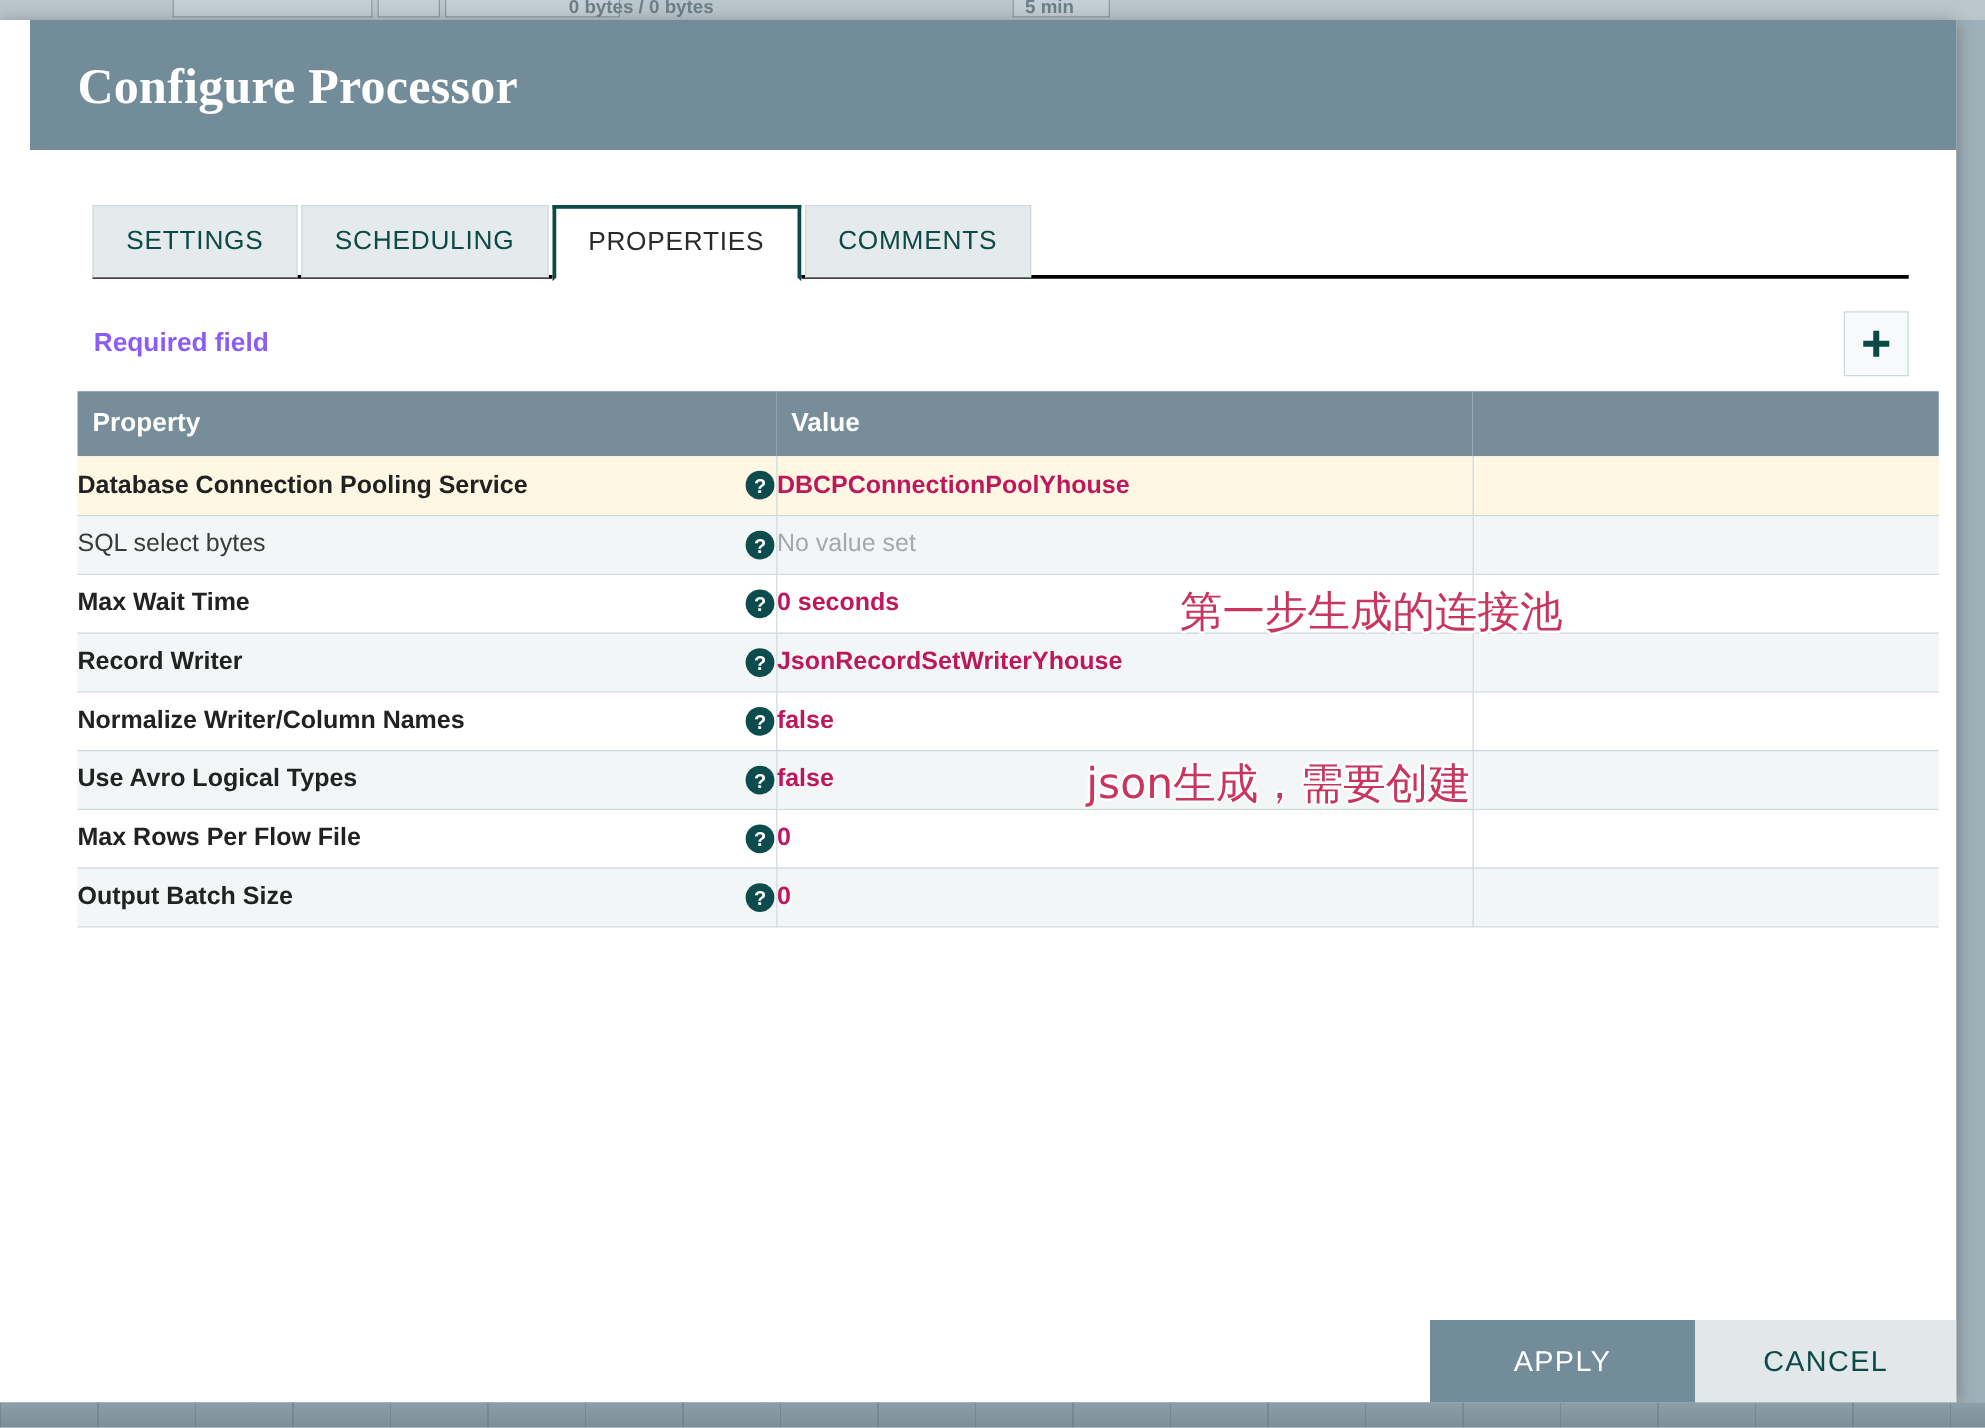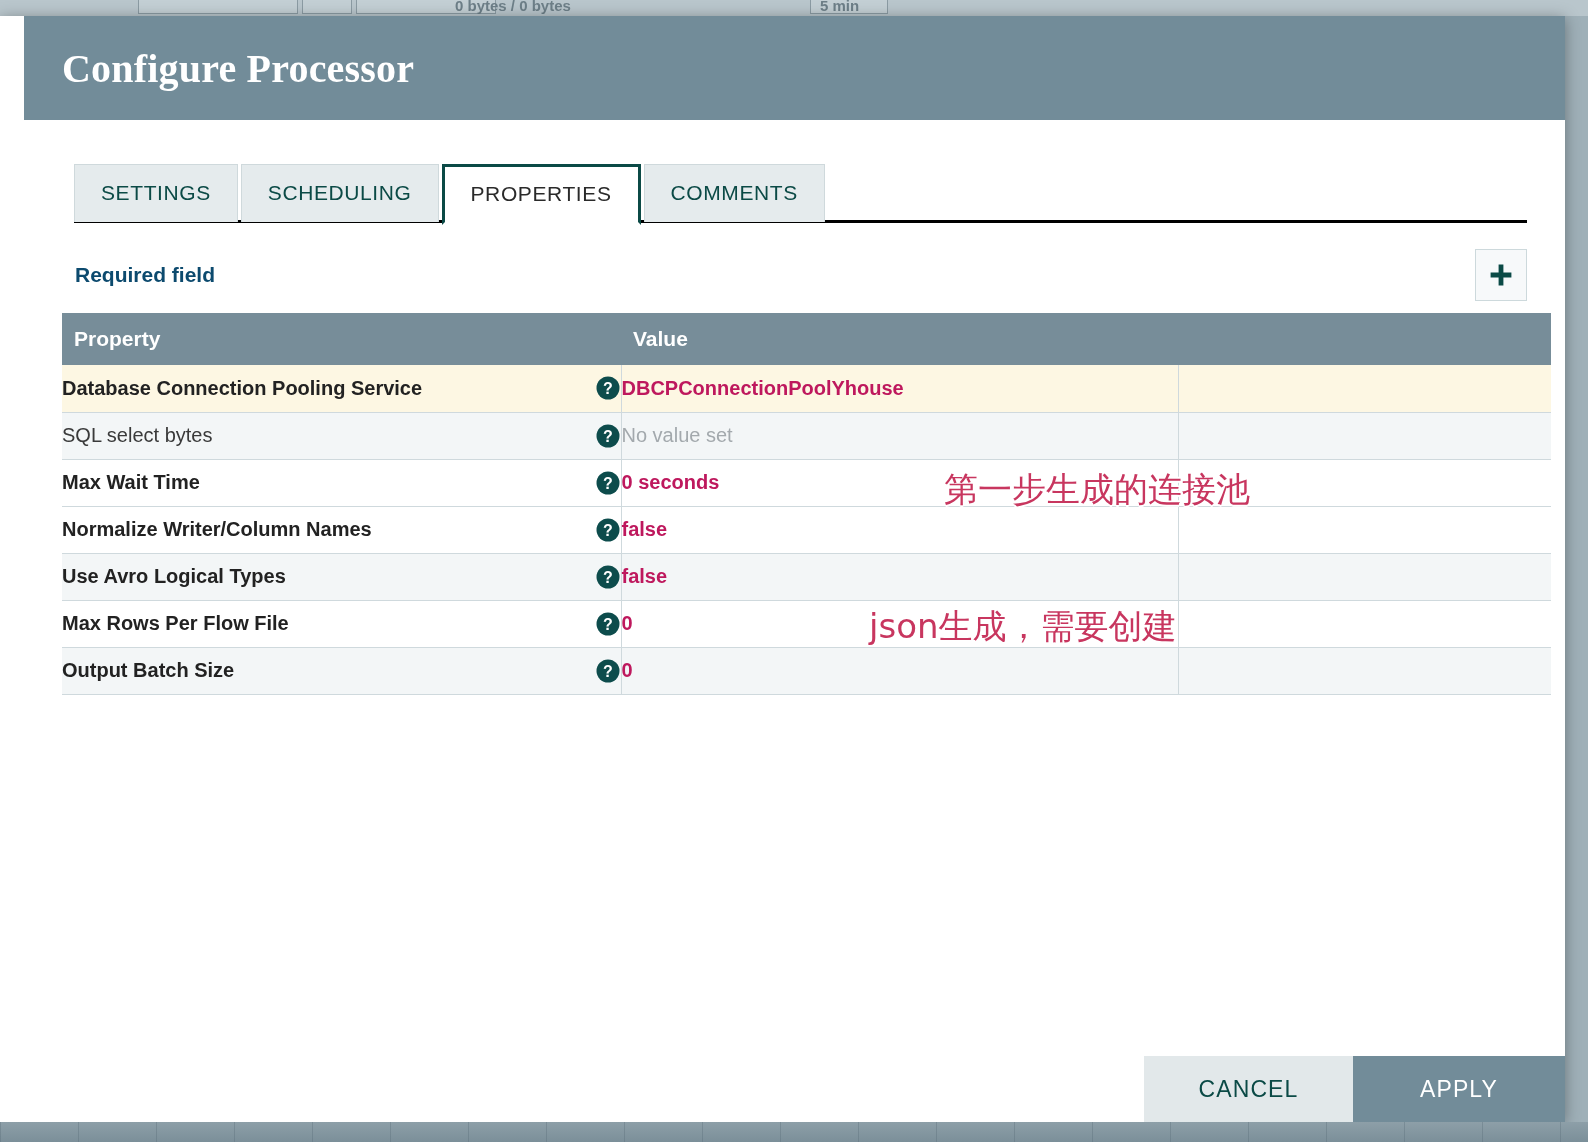--- a/index.html
+++ b/index.html
@@ -129,21 +129,21 @@
   #subhead {
     display: flex;
     align-items: center;
     justify-content: space-between;
     margin-top: 26px;
     height: 52px;
   }
   #required-field-label {
     font-size: 21px;
     font-weight: bold;
-    color: #0c4a6e;
+    color: #8b5cf6;
     padding-left: 13px;
   }
   #add-property-button {
     width: 52px;
     height: 52px;
     border: 1px solid #cdd9dc;
     background: #f7f9fa;
     display: flex;
     align-items: center;
     justify-content: center;
@@ -360,20 +360,33 @@
                 <span class="prop-name">Max Wait Time</span>
                 <svg class="help-icon" width="26" height="26" viewBox="0 0 26 26">
                   <circle cx="13" cy="13" r="11.5" fill="#0d4c4c"></circle>
                   <text x="13" y="19.2" text-anchor="middle" font-family="Liberation Sans, sans-serif" font-size="16" font-weight="bold" fill="#ffffff">?</text>
                 </svg>
               </div>
             </td>
             <td class="val-cell"><span class="val-text">0 seconds</span></td>
             <td class="extra-cell"></td>
           </tr>
+          <tr class="alt">
+            <td class="prop-cell">
+              <div class="prop-inner">
+                <span class="prop-name">Record Writer</span>
+                <svg class="help-icon" width="26" height="26" viewBox="0 0 26 26">
+                  <circle cx="13" cy="13" r="11.5" fill="#0d4c4c"></circle>
+                  <text x="13" y="19.2" text-anchor="middle" font-family="Liberation Sans, sans-serif" font-size="16" font-weight="bold" fill="#ffffff">?</text>
+                </svg>
+              </div>
+            </td>
+            <td class="val-cell"><span class="val-text">JsonRecordSetWriterYhouse</span></td>
+            <td class="extra-cell"></td>
+          </tr>
           <tr>
             <td class="prop-cell">
               <div class="prop-inner">
                 <span class="prop-name">Normalize Writer/Column Names</span>
                 <svg class="help-icon" width="26" height="26" viewBox="0 0 26 26">
                   <circle cx="13" cy="13" r="11.5" fill="#0d4c4c"></circle>
                   <text x="13" y="19.2" text-anchor="middle" font-family="Liberation Sans, sans-serif" font-size="16" font-weight="bold" fill="#ffffff">?</text>
                 </svg>
               </div>
             </td>
@@ -419,25 +432,25 @@
             <td class="val-cell"><span class="val-text">0</span></td>
             <td class="extra-cell"></td>
           </tr>
         </tbody>
     </table>
 
     <div class="annotation" id="annotation-pool">第一步生成的连接池</div>
     <div class="annotation" id="annotation-writer">json生成，需要创建</div>
 
     <div id="dialog-footer">
+      <div class="footer-btn" id="apply-button">
+        <span>APPLY</span>
+      </div>
       <div class="footer-btn" id="cancel-button">
         <span>CANCEL</span>
-      </div>
-      <div class="footer-btn" id="apply-button">
-        <span>APPLY</span>
       </div>
     </div>
 
   </div>
 </div>
 
 <div id="bottom-bar">
   <div class="bb-grid"></div>
 </div>
 

